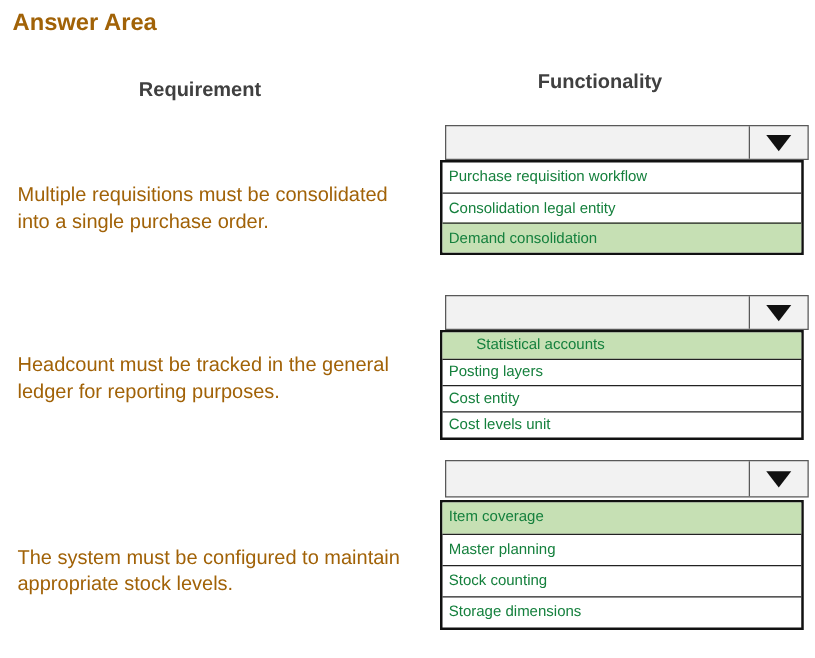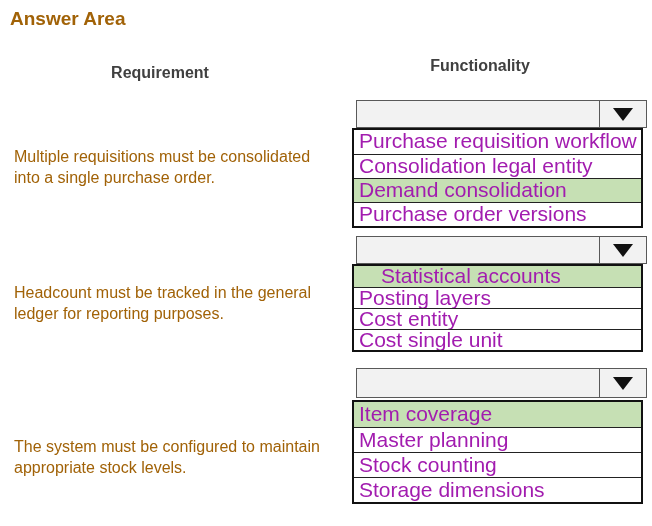--- a/index.html
+++ b/index.html
@@ -92,25 +92,25 @@
     box-sizing: border-box;
   }
   .l0 { top: 128px; }
   .l1 { top: 264px; }
   .l2 { top: 400px; }
   .opt {
     box-sizing: border-box;
     height: 24px;
     line-height: 22px;
     padding: 0 5px;
-    font-size: 21px;
+    font-size: 12px;
     border-top: 1px solid #222;
     white-space: nowrap;
     overflow: hidden;
-    color: #a21caf;
+    color: #15803d;
   }
   .opt:first-child { border-top: none; }
   .l1 .opt { height: 21px; line-height: 19px; }
   .l2 .opt { height: 25px; line-height: 23px; }
 </style>
 </head>
 <body>
 
 <div class="page">
   <h1 class="title">Answer Area</h1>
@@ -122,35 +122,34 @@
   <div class="dd-box b0">
     <div class="dd-value"></div>
     <div class="dd-arrow-cell">
       <span class="tri"></span>
     </div>
   </div>
   <div class="dd-list l0">
     <div class="opt">Purchase requisition workflow</div>
     <div class="opt">Consolidation legal entity</div>
     <div class="opt" style="background: rgb(198, 224, 180);">Demand consolidation</div>
-    <div class="opt">Purchase order versions</div>
   </div>
 
   <div class="req-text r1">Headcount must be tracked in the general ledger for reporting purposes.</div>
   <div class="dd-box b1">
     <div class="dd-value"></div>
     <div class="dd-arrow-cell">
       <span class="tri"></span>
     </div>
   </div>
   <div class="dd-list l1">
     <div class="opt" style="background: rgb(198, 224, 180); padding-left: 27px;">Statistical accounts</div>
     <div class="opt">Posting layers</div>
     <div class="opt">Cost entity</div>
-    <div class="opt">Cost single unit</div>
+    <div class="opt">Cost levels unit</div>
   </div>
 
   <div class="req-text r2">The system must be configured to maintain appropriate stock levels.</div>
   <div class="dd-box b2">
     <div class="dd-value"></div>
     <div class="dd-arrow-cell">
       <span class="tri"></span>
     </div>
   </div>
   <div class="dd-list l2">

